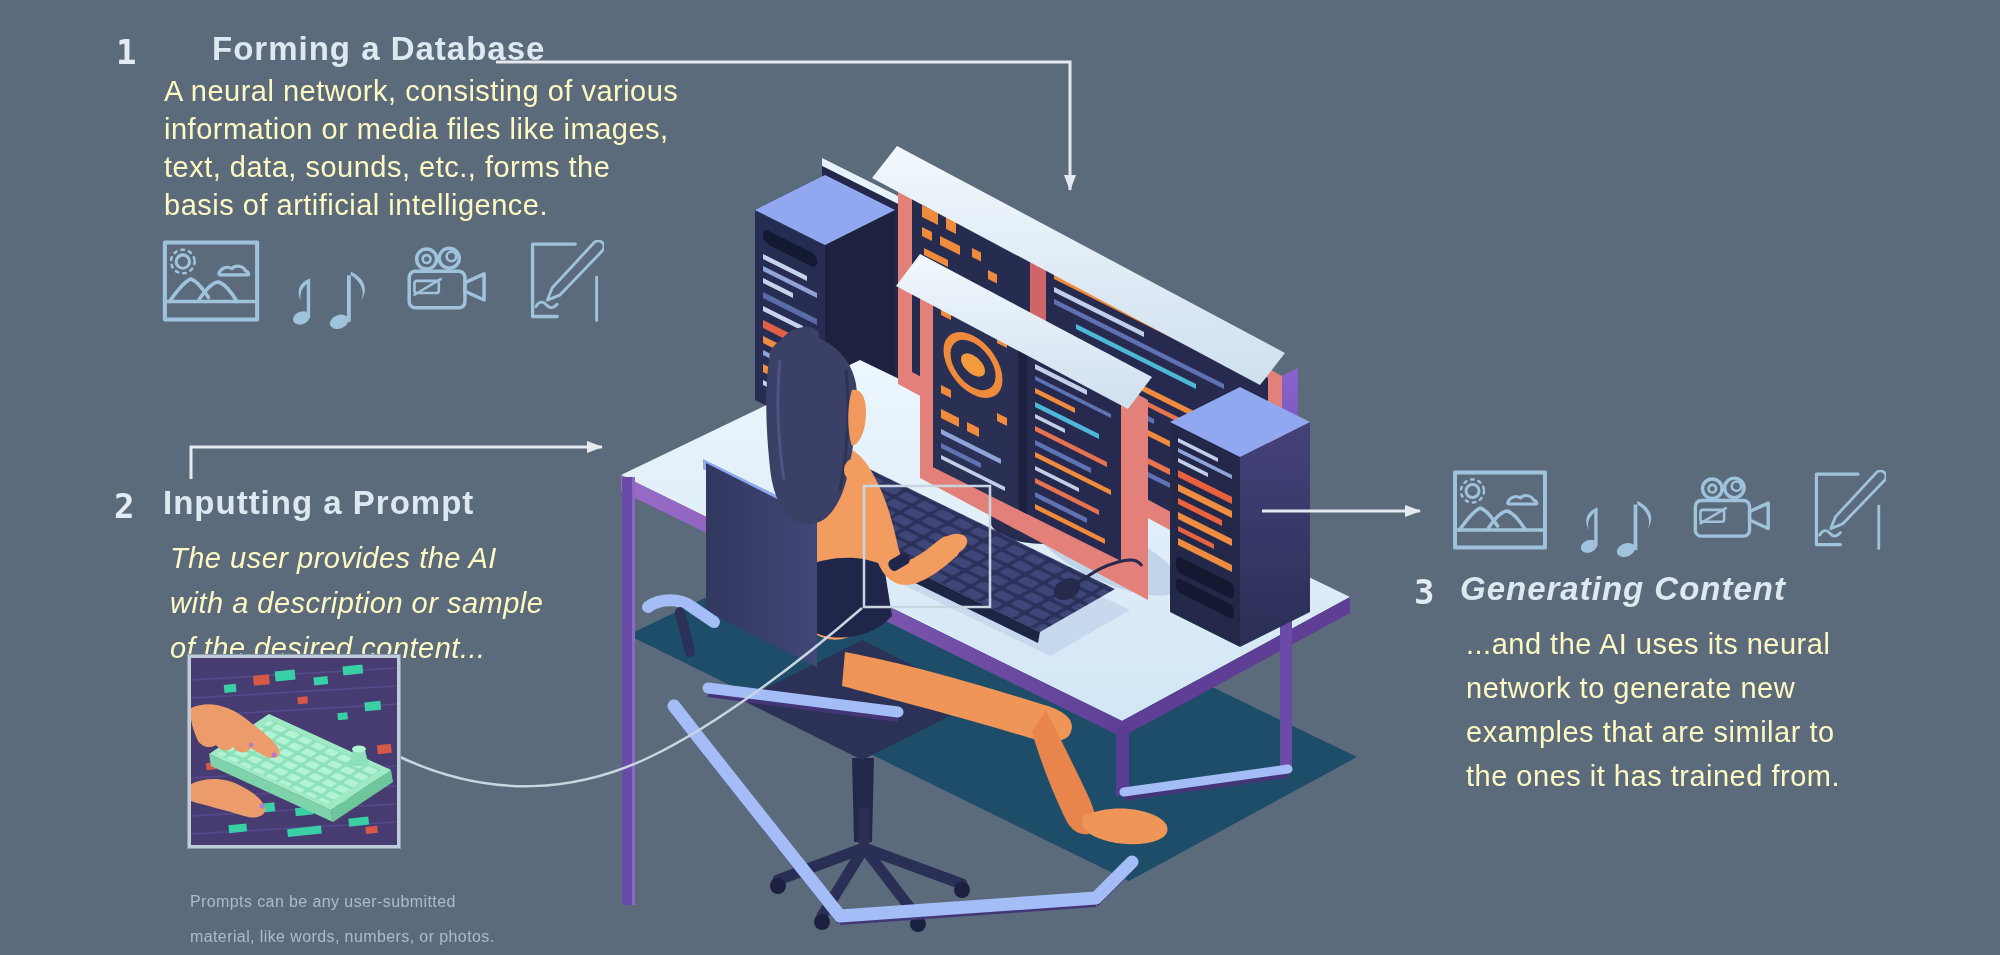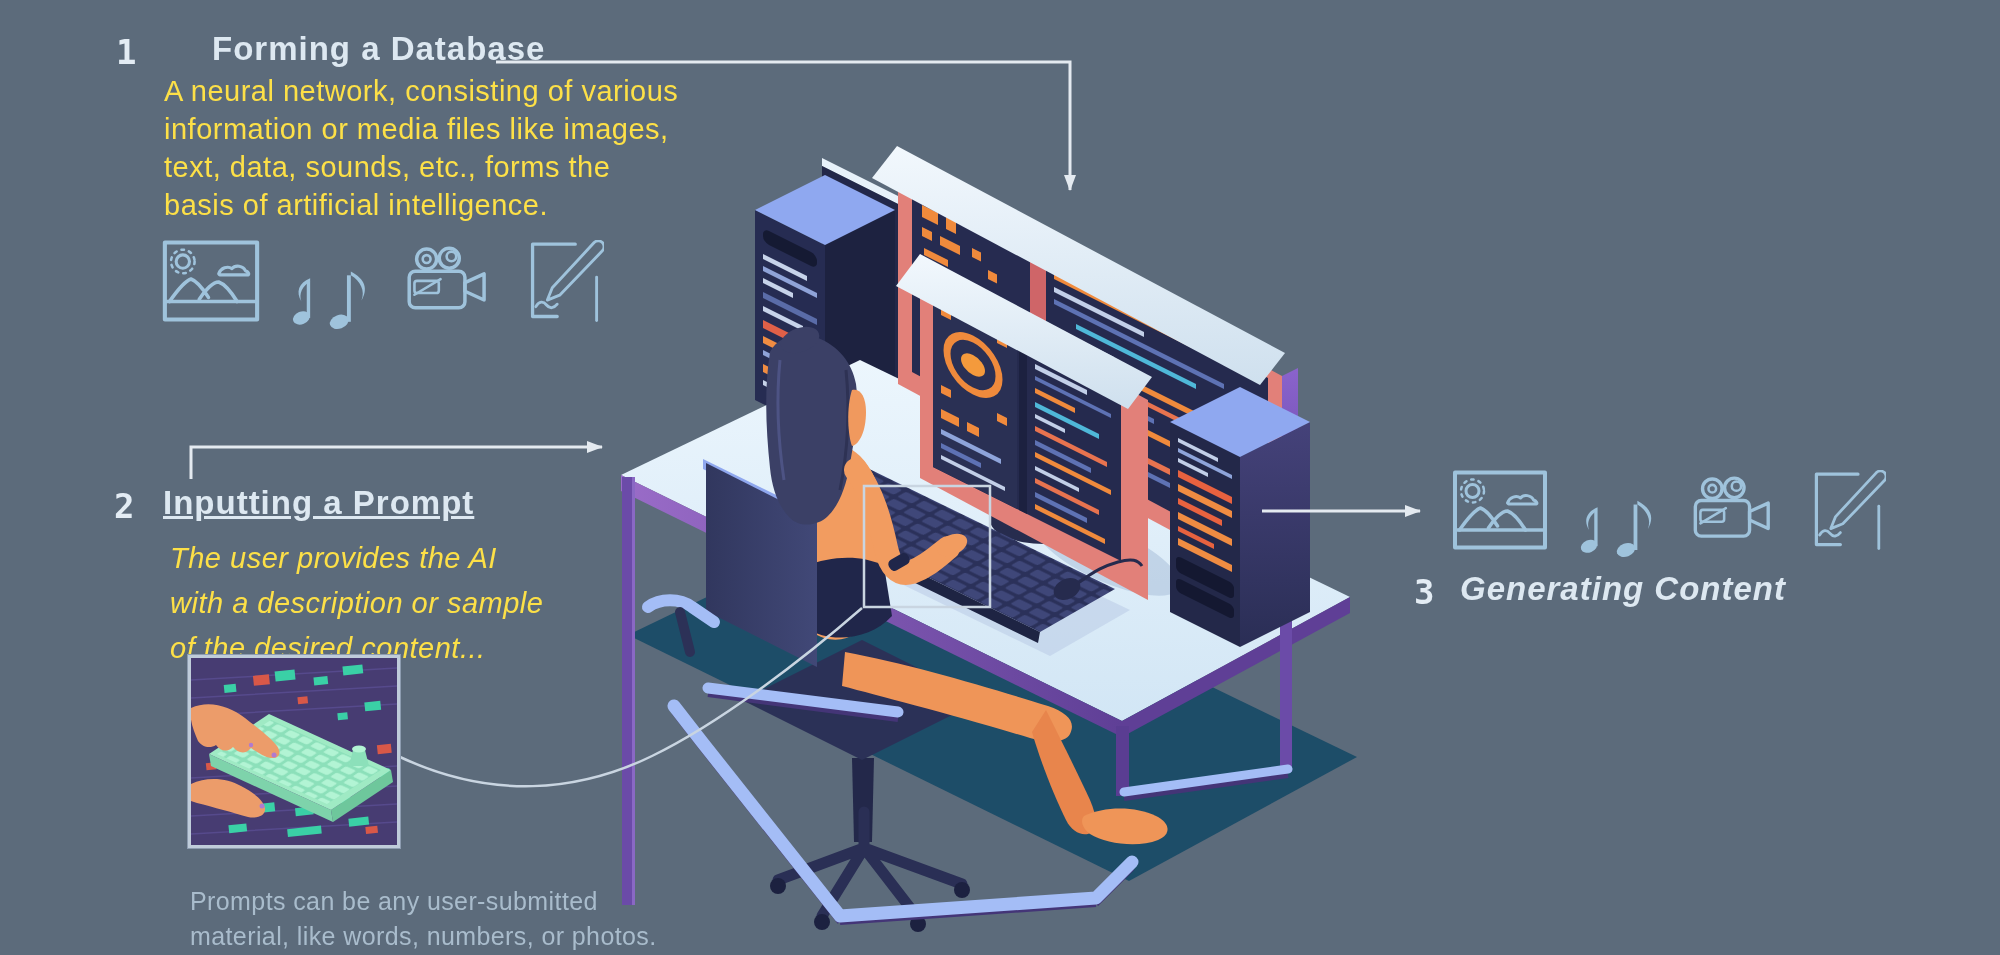--- a/index.html
+++ b/index.html
@@ -1,23 +1,23 @@
 <!DOCTYPE html>
 <html><head>
 <meta charset="utf-8">
 <style>
   html,body{margin:0;padding:0;background:#45525f;}
   #stage{position:relative;width:2000px;height:955px;background:#5c6b7b;overflow:hidden;
          font-family:"Liberation Sans", sans-serif;}
   .step-num{position:absolute;font-family:"DejaVu Sans Mono", monospace;font-weight:bold;
             font-size:34px;color:#e3ecf4;letter-spacing:1px;}
   .step-title{position:absolute;font-size:33px;font-weight:bold;color:#dde8f1;letter-spacing:1px;}
-  .step-desc{position:absolute;font-size:29px;color:#fde047;letter-spacing:.5px;white-space:pre-line;}
+  .step-desc{position:absolute;font-size:29px;color:#fef9c3;letter-spacing:.5px;white-space:pre-line;}
   .lh38{line-height:38px;} .lh45{line-height:45px;} .lh44{line-height:44px;}
-  .caption{position:absolute;font-size:25px;color:#a9bccc;letter-spacing:.4px;line-height:35px;white-space:pre-line;}
+  .caption{position:absolute;font-size:16px;color:#a9bccc;letter-spacing:.4px;line-height:35px;white-space:pre-line;}
   .icon-row{position:absolute;display:flex;align-items:flex-start;}
   .icon-row .ic{margin-right:24px;}
   svg{display:block;}
   #photo{position:absolute;left:188px;top:655px;width:206px;height:187px;border:3px solid #bfccda;
          background:#473c72;box-shadow:0 0 0 1px #8d9cb0;}
   #scene{position:absolute;left:0;top:0;}
 </style>
 </head>
 <body>
 
@@ -310,21 +310,21 @@
       <g stroke="#9fc3dc" fill="none" stroke-linecap="round" stroke-linejoin="round">
         <path d="M60,4 H8 V92 H38" stroke-width="4"></path>
         <path d="M86,44 V97" stroke-width="3.5"></path>
         <path d="M83,2 a7,7 0 0 1 10,10 L41,66 L26,72 L32,57 Z" stroke-width="3.5"></path>
         <path d="M12,80 C16,73 21,73 25,78 C29,83 34,82 38,77" stroke-width="3.5"></path>
       </g>
     </svg>
   </div>
 
   <div class="step-num" style="left:114px;top:486px;">2</div>
-  <div class="step-title" style="left:163px;top:484px;text-decoration:underline;">Inputting a Prompt</div>
+  <div class="step-title" style="left:163px;top:484px;">Inputting a Prompt</div>
   <div class="step-desc lh45" style="left:170px;top:536px;font-style:italic;">The user provides the AI
 with a description or sample
 of the desired content...</div>
 
   <div id="photo">
     <svg width="206" height="187" viewBox="0 0 206 187">
       <defs>
         <pattern id="pkeys" patternUnits="userSpaceOnUse" width="13" height="10" patternTransform="matrix(1,0.46,0.94,-0.63,18,96)">
           <rect width="13" height="10" fill="#8ce0ba"></rect>
           <rect x="1" y="1" width="10" height="7" rx="1.5" fill="#b2f4d4"></rect>
@@ -422,14 +422,18 @@
         <path d="M60,4 H8 V92 H38" stroke-width="4"></path>
         <path d="M86,44 V97" stroke-width="3.5"></path>
         <path d="M83,2 a7,7 0 0 1 10,10 L41,66 L26,72 L32,57 Z" stroke-width="3.5"></path>
         <path d="M12,80 C16,73 21,73 25,78 C29,83 34,82 38,77" stroke-width="3.5"></path>
       </g>
     </svg>
   </div>
 
   <div class="step-num" style="left:1414px;top:572px;">3</div>
   <div class="step-title" style="left:1460px;top:570px;font-style:italic;">Generating Content</div>
+  <div class="step-desc lh44" style="left:1466px;top:622px;">...and the AI uses its neural
+network to generate new
+examples that are similar to
+the ones it has trained from.</div>
 
 </div>
 
 </body></html>

